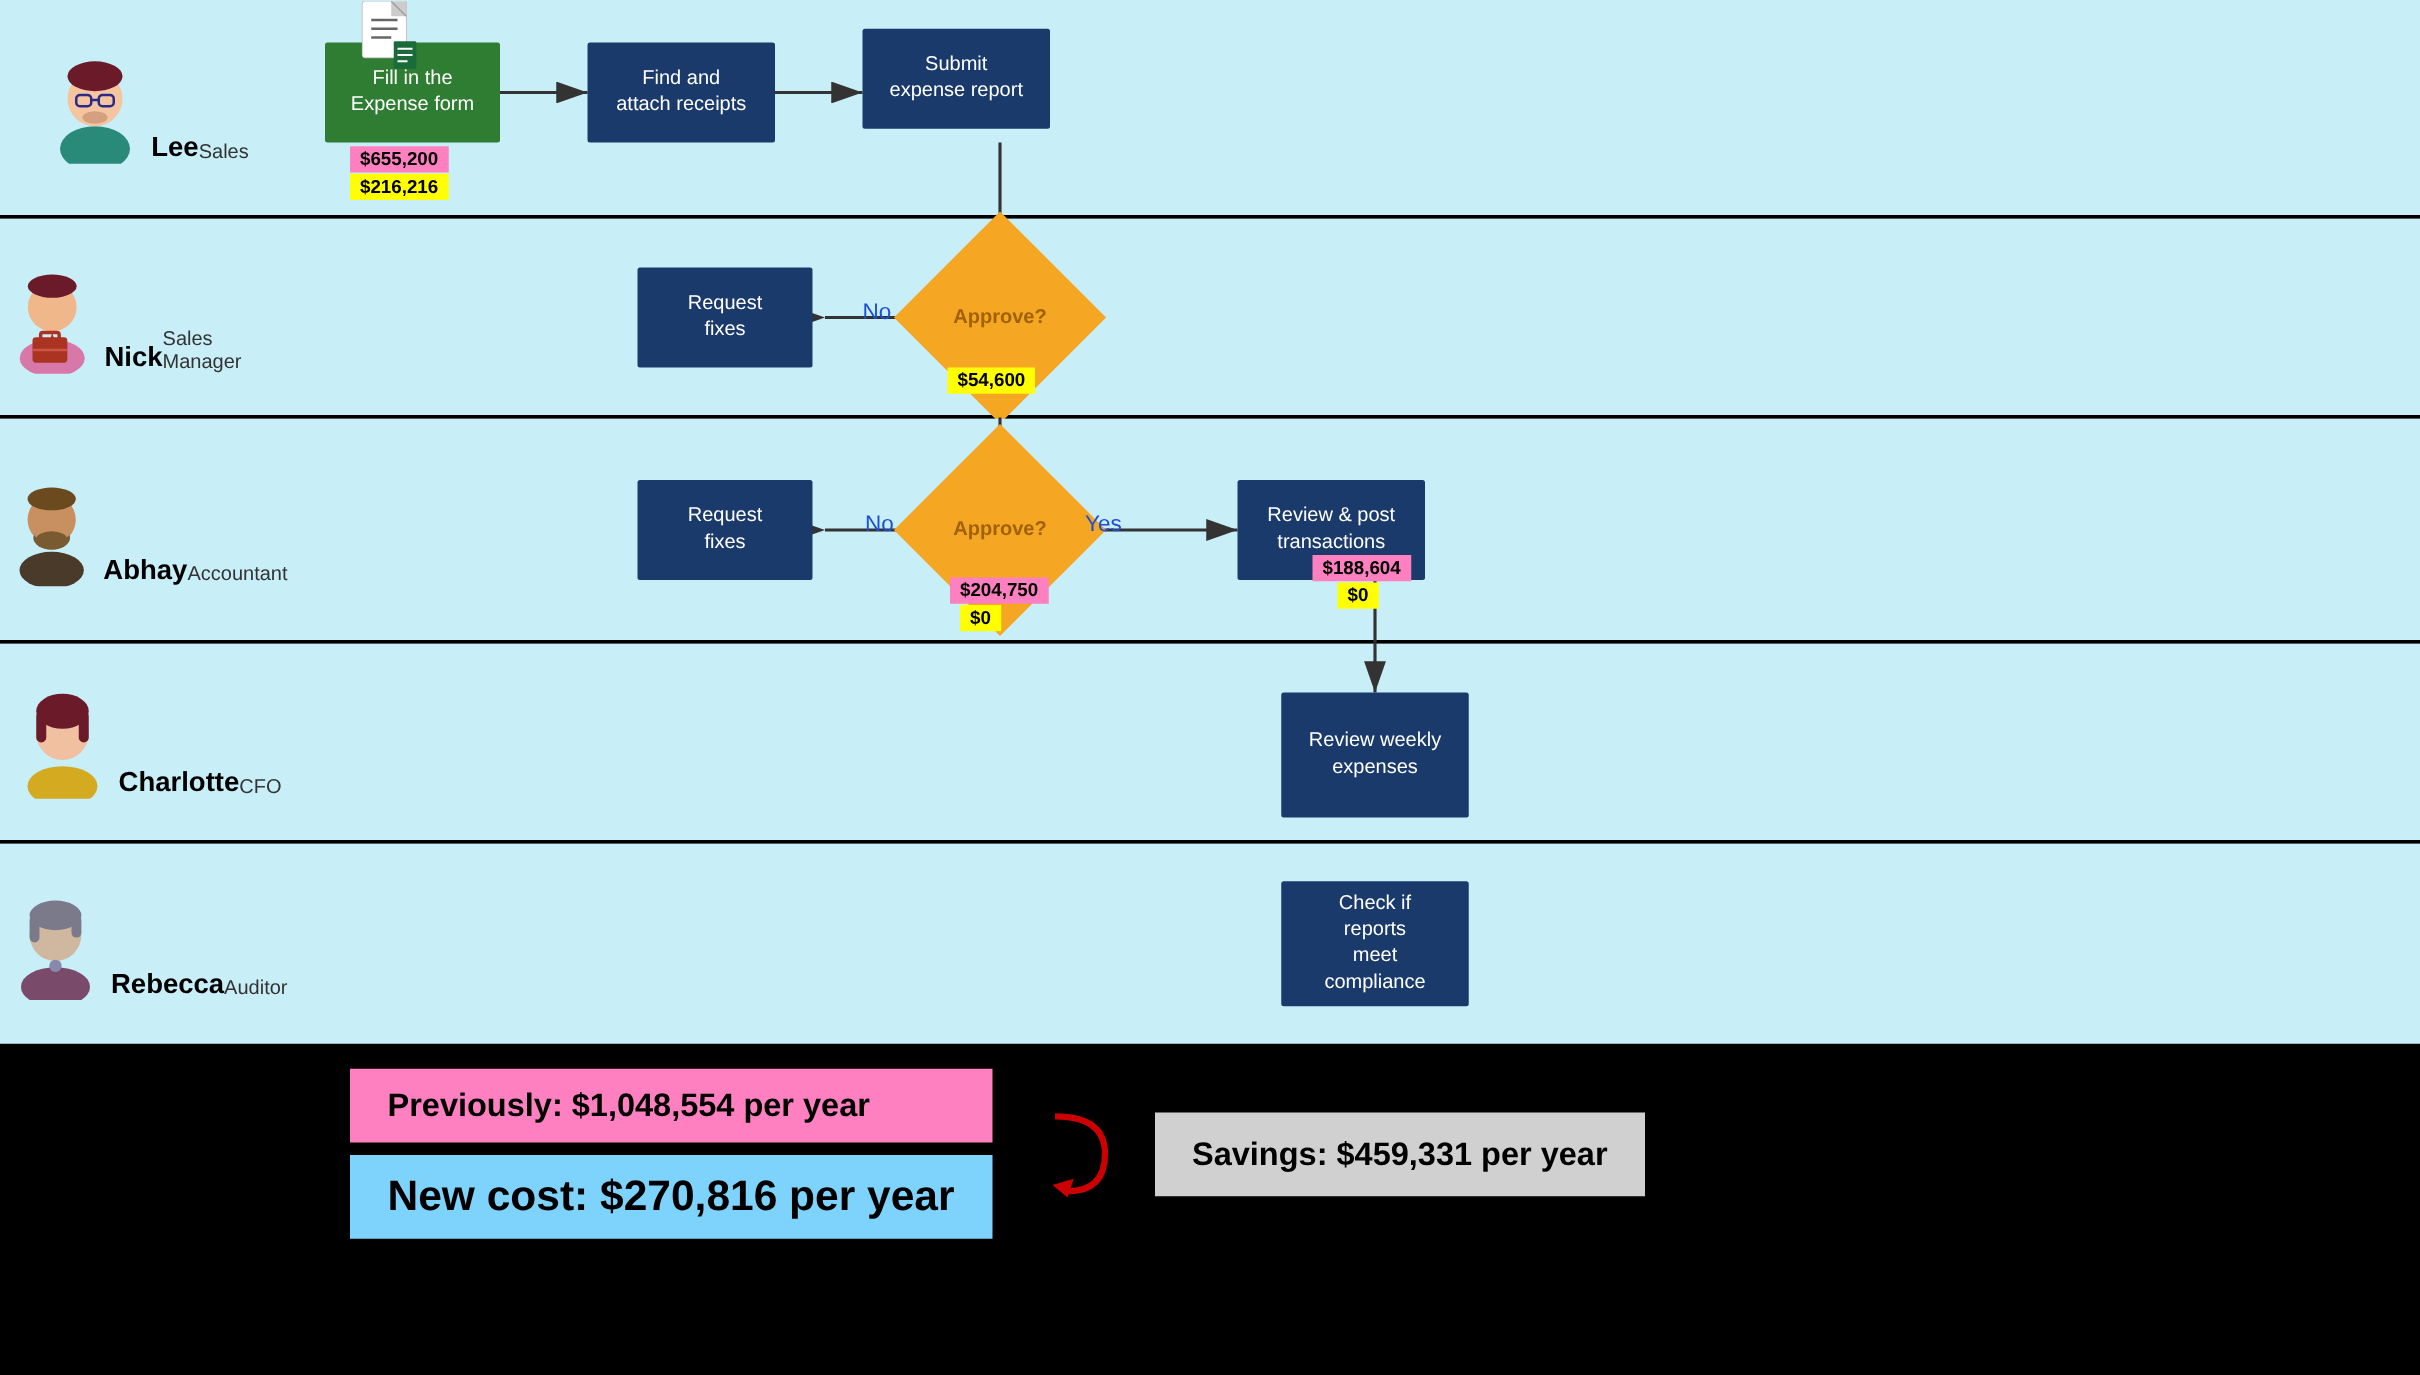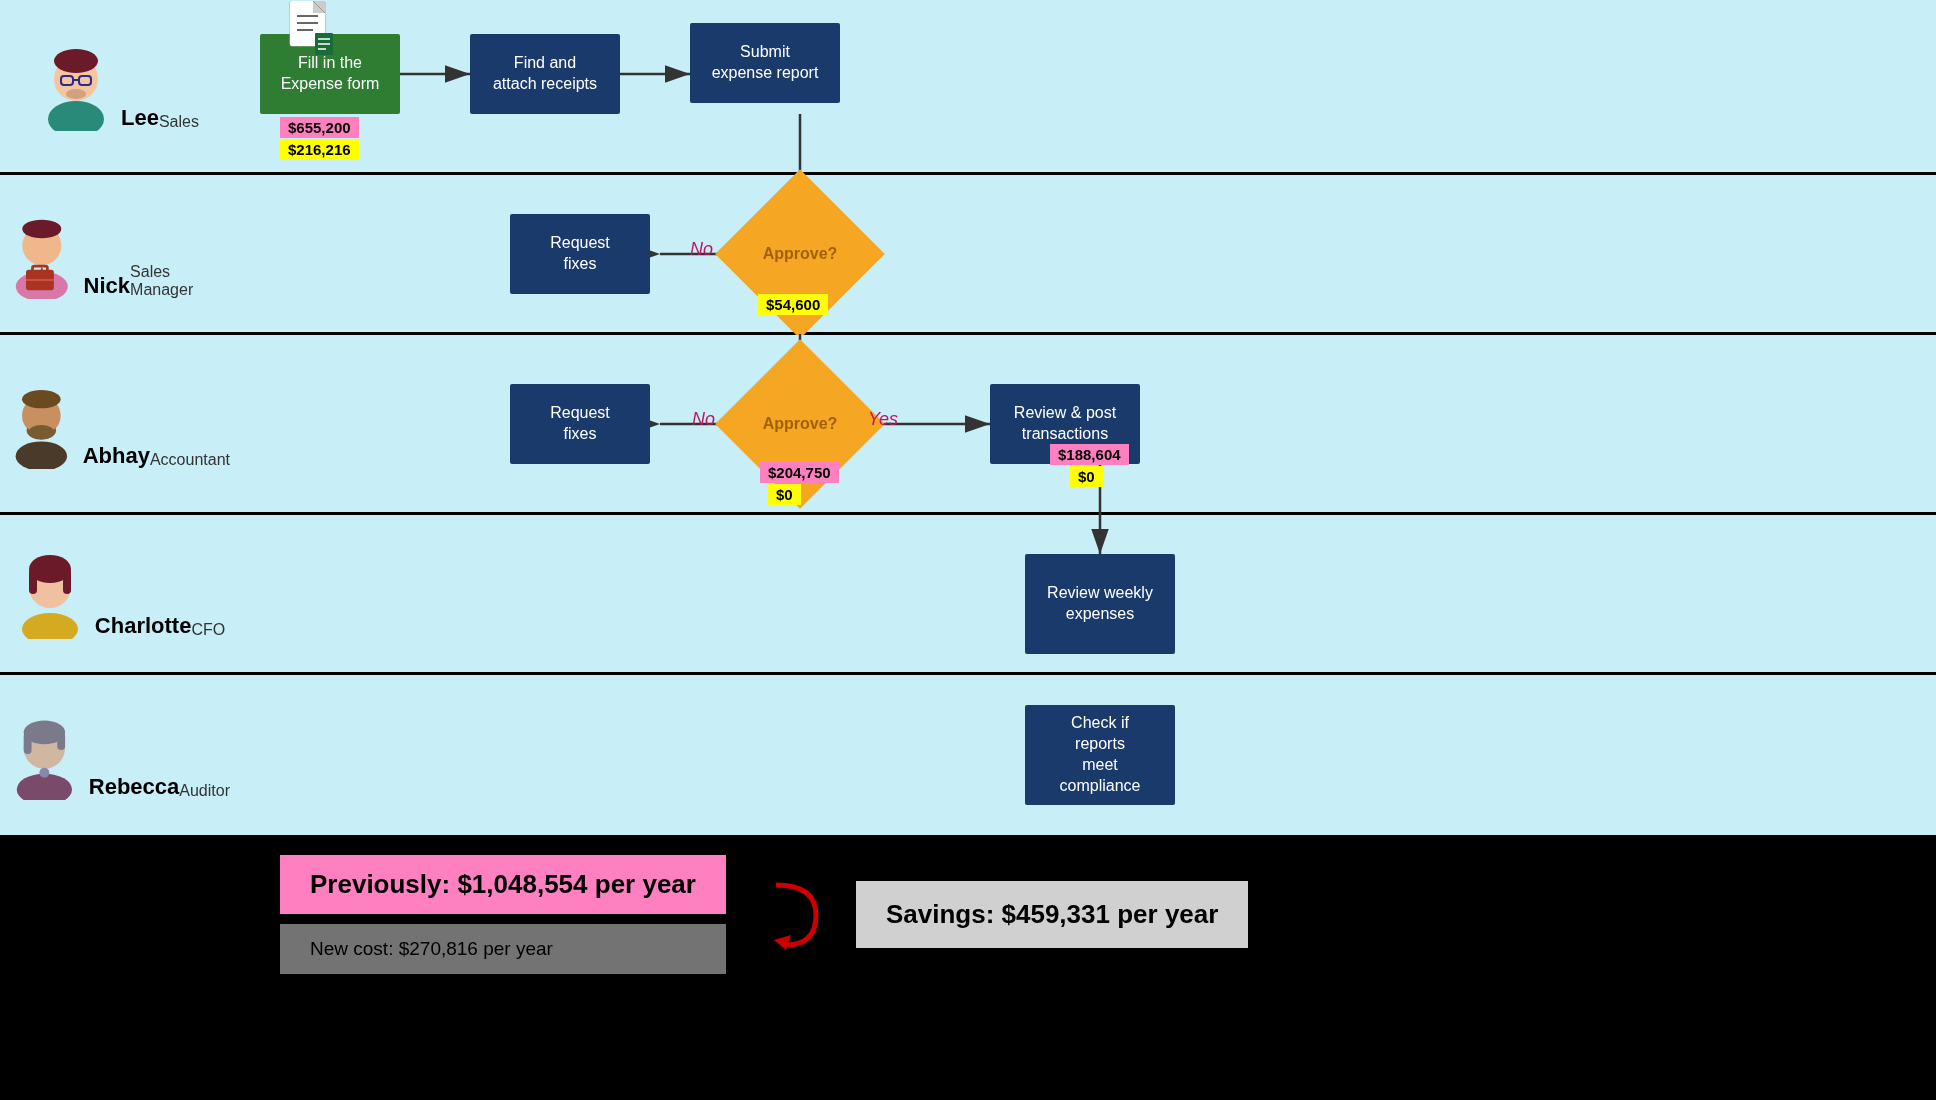--- a/index.html
+++ b/index.html
@@ -129,24 +129,24 @@
     .summary-pink {
       background: #ff80c0;
       color: #000;
       font-size: 26px;
       font-weight: bold;
       padding: 14px 30px;
       white-space: nowrap;
     }
 
     .summary-yellow {
-      background: #737373;
-      color: #000;
-      font-size: 19px;
-      font-weight: normal;
+      background: #7dd3fc;
+      color: #000;
+      font-size: 34px;
+      font-weight: bold;
       padding: 14px 30px;
       white-space: nowrap;
     }
 
     .summary-savings {
       background: #d0d0d0;
       color: #000;
       font-size: 26px;
       font-weight: bold;
       padding: 18px 30px;
@@ -156,22 +156,21 @@
     .summary-labels {
       display: flex;
       flex-direction: column;
       gap: 10px;
     }
 
     
     .flow-label {
       position: absolute;
       font-size: 18px;
-      color: #be185d;
-      font-style: italic;
+      color: #1d4ed8;
     }
 
     
     .avatar-svg { width: 90px; height: 90px; }
 
     
     .doc-icon {
       position: absolute;
       z-index: 10;
     }

